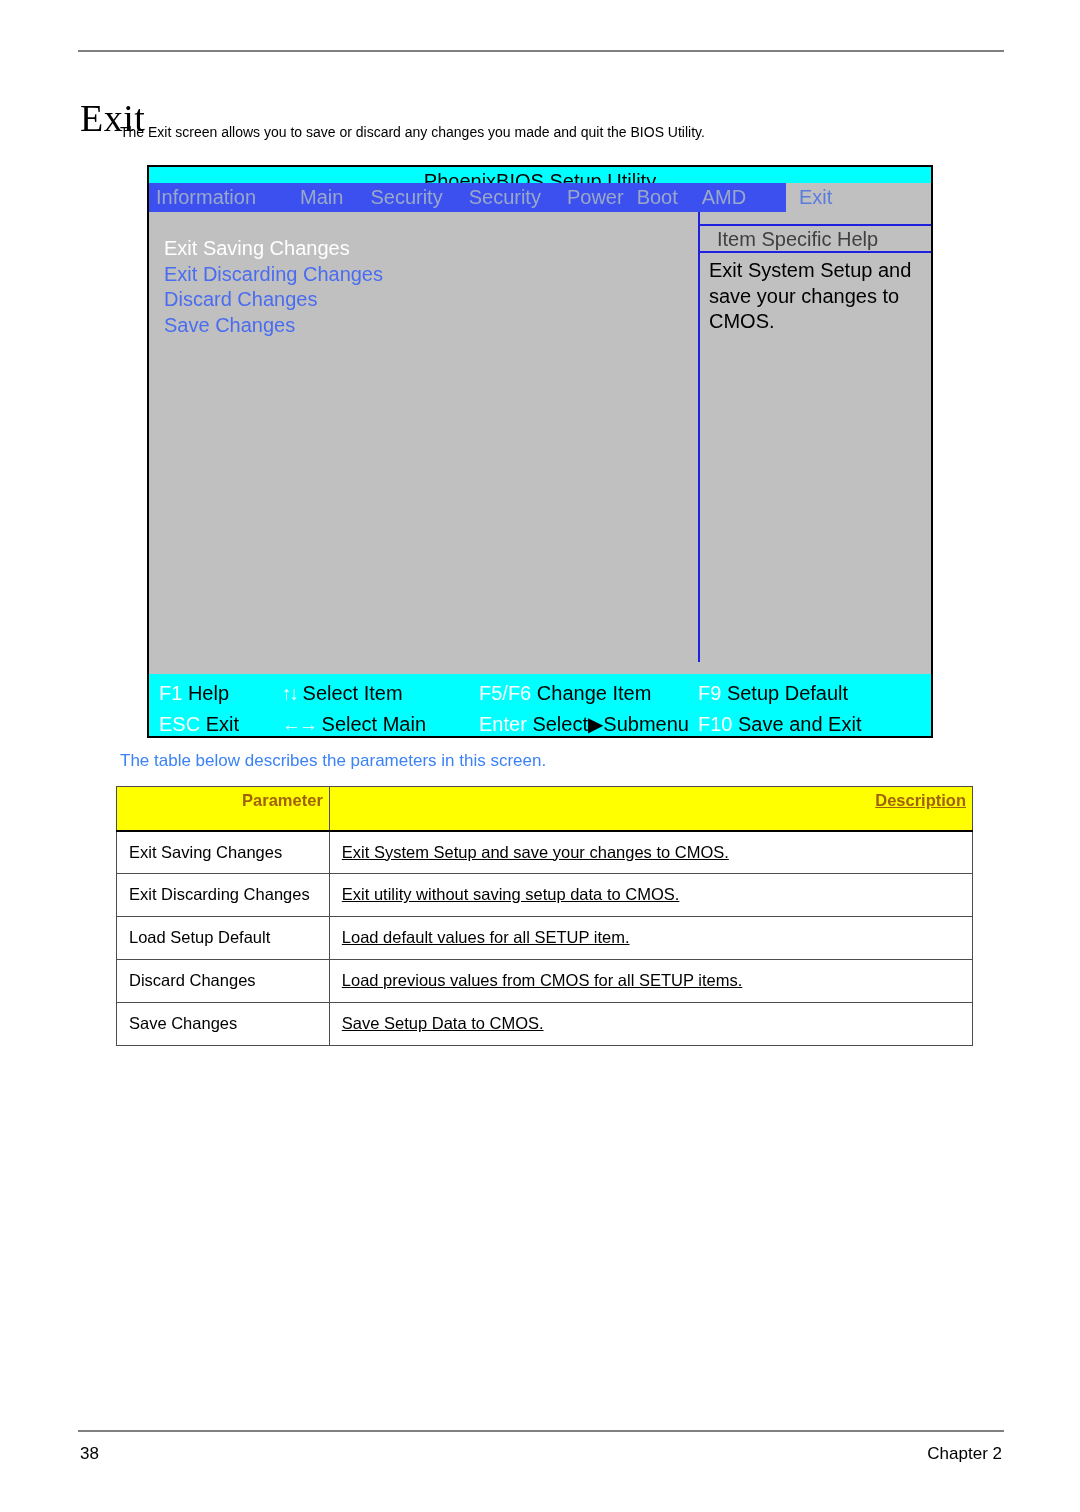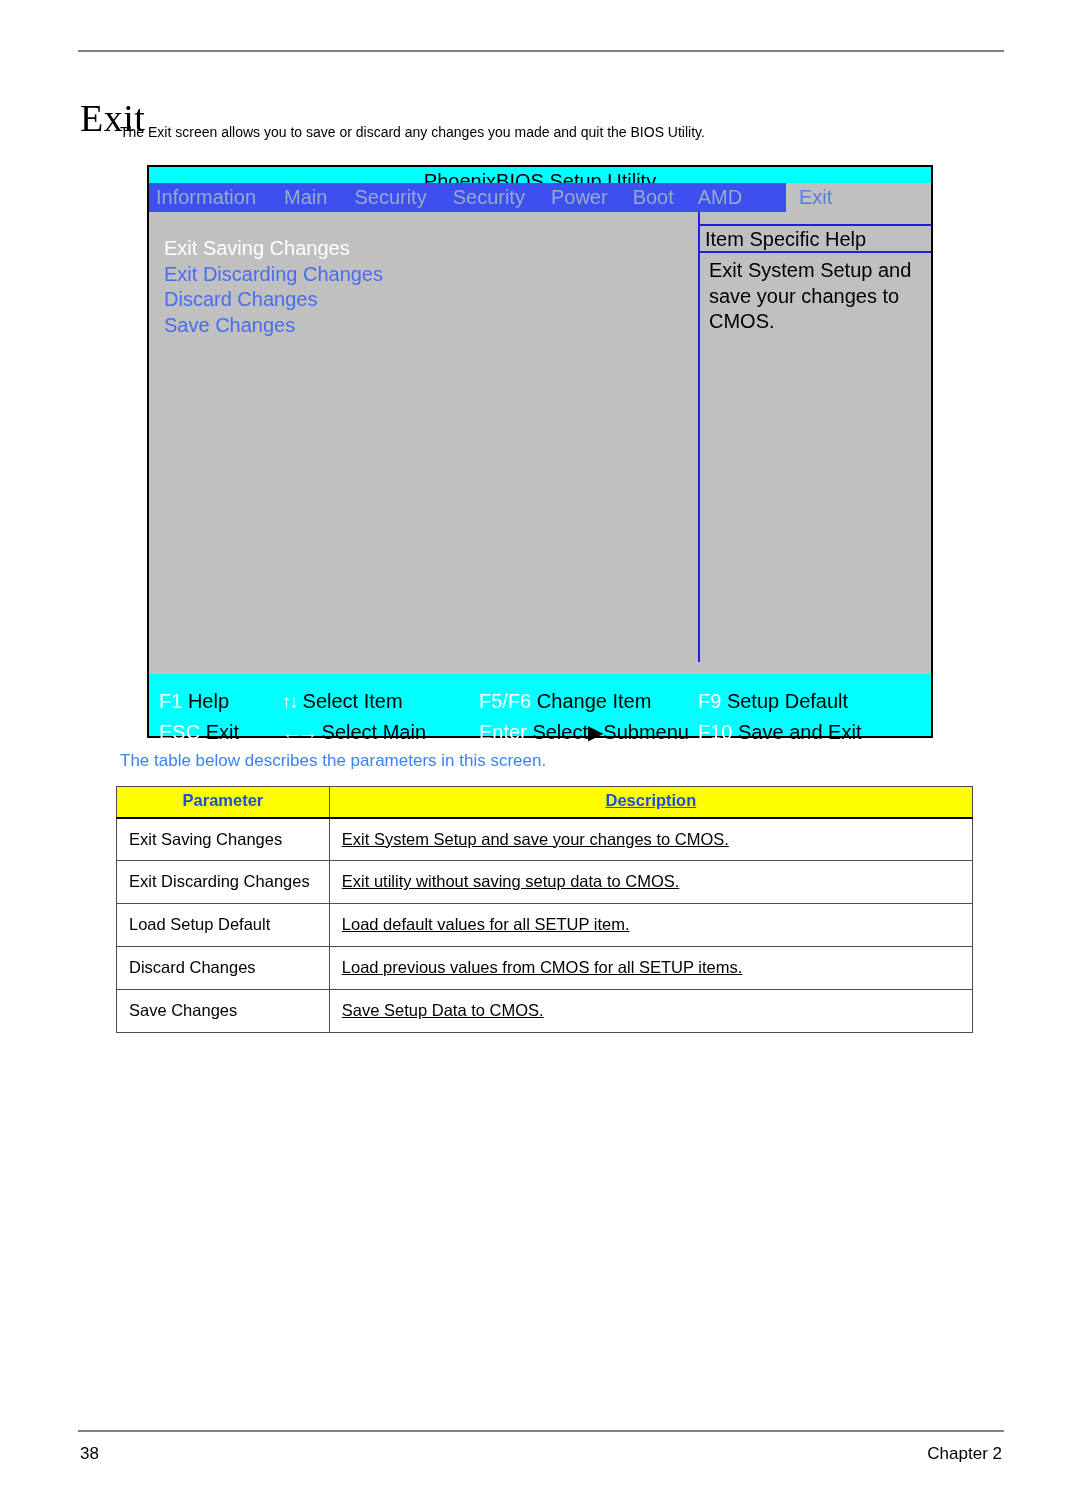--- a/index.html
+++ b/index.html
@@ -90,25 +90,25 @@
   }
   .menu-tab {
     color: #9aa8c8;
     padding: 0 0 0 0;
     line-height: 29px;
     height: 29px;
     font-size: 20px;
     white-space: nowrap;
   }
   .menu-tab.t-information { margin-left: 7px; }
-  .menu-tab.t-main        { margin-left: 28px; }
+  .menu-tab.t-main        { margin-left: 44px; }
   .menu-tab.t-advanced    { margin-left: 27px; }
   .menu-tab.t-security    { margin-left: 26px; }
   .menu-tab.t-power       { margin-left: 26px; }
-  .menu-tab.t-boot        { margin-left: 25px; }
+  .menu-tab.t-boot        { margin-left: 13px; }
   .menu-tab.t-amd         { margin-left: 24px; }
   .menu-tab.t-exit {
     position: absolute;
     left: 637px; top: 0;
     width: 145px; height: 29px;
     background: #c0c0c0;
     color: #5a7ce0;
     padding-left: 13px;
   }
 
@@ -145,23 +145,23 @@
     position: absolute;
     left: 551px; top: 0;
     right: 0; height: 450px;
   }
   .help-title {
     position: absolute;
     left: 0; top: 12px;
     width: 100%;
     height: 29px;
     line-height: 27px;
-    padding-left: 5px;
-    font-size: 20px;
-    color: #000000;
+    padding-left: 17px;
+    font-size: 20px;
+    color: #404040;
     border-top: 2px solid #2020e0;
     border-bottom: 2px solid #2020e0;
     white-space: nowrap;
   }
   .help-body {
     position: absolute;
     left: 9px; top: 46px;
     width: 215px;
     font-size: 20px;
     line-height: 25.5px;
@@ -176,21 +176,21 @@
     width: 100%;
     height: 62px;
     background: #00ffff;
   }
   .key-row {
     position: relative;
     height: 31px;
   }
   .key-cell {
     position: absolute;
-    top: 12px;
+    top: 4px;
     line-height: 31px;
     font-size: 20px;
     color: #000;
     white-space: nowrap;
   }
   .key-cell .k { color: #ffffff; }
   .kc-1 { left: 10px; }
   .kc-2 { left: 133px; }
   .kc-3 { left: 330px; }
   .kc-4 { left: 549px; }
@@ -204,24 +204,24 @@
     border-collapse: collapse;
     font-size: 16.5px;
   }
   .param-table th, .param-table td {
     border: 1px solid #4d4d4d;
     text-align: left;
     vertical-align: top;
   }
   .param-table thead th {
     background: #ffff00;
-    color: #1d4ed8;
+    color: #a16207;
     font-weight: bold;
-    text-align: center;
-    height: 31px;
+    text-align: right;
+    height: 44px;
     padding: 4px 6px;
     border-bottom: 2px solid #000;
   }
   .param-table tbody td {
     background: #ffffff;
     padding: 9px 11px 9px 12px;
     line-height: 1.45;
   }
   .col-param { width: 213px; }
   .col-desc  { width: 644px; text-decoration: underline; }

